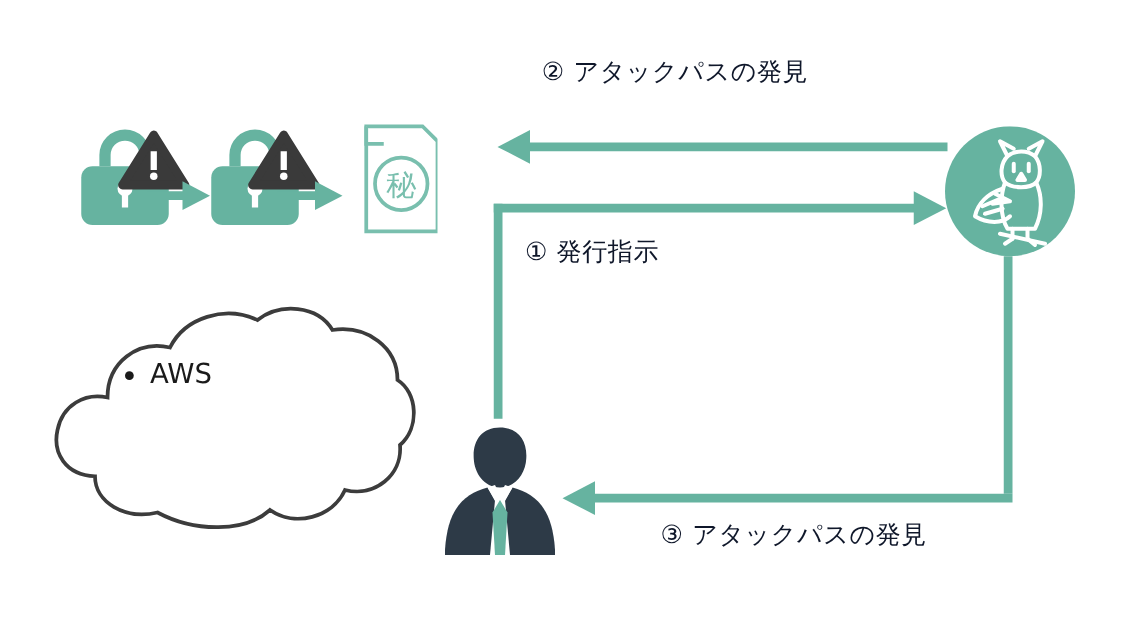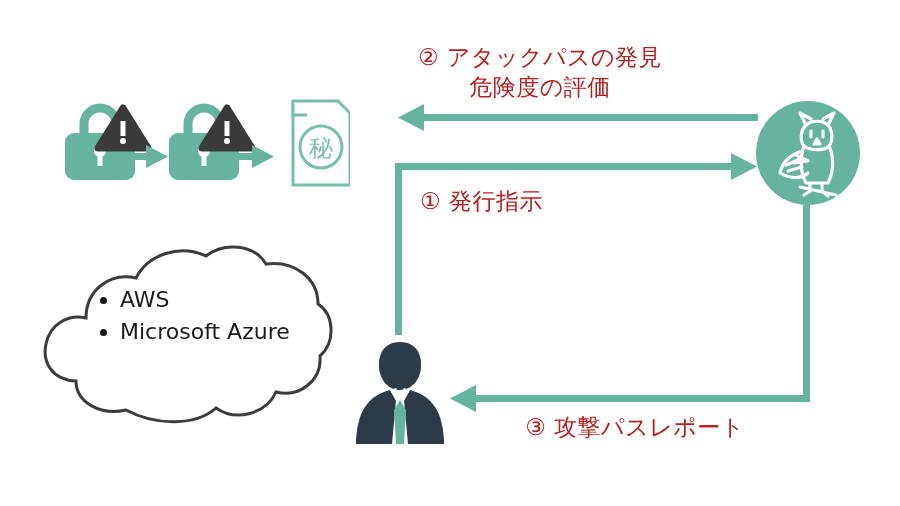--- a/index.html
+++ b/index.html
@@ -14,22 +14,22 @@
     position: relative;
     width: 900px;
     height: 506px;
     background: #ffffff;
     overflow: hidden;
   }
   .abs { position: absolute; }
 
   
   .label {
-    color: #b91c1c;
-    font-size: 23px;
+    color: #0f172a;
+    font-size: 20px;
     line-height: 30px;
     letter-spacing: 0.5px;
     white-space: nowrap;
     font-family: "DejaVu Sans", "Liberation Sans", sans-serif;
   }
   #label-step2 {
     left: 0; top: 42px;
     width: 900px;
     text-align: center;
     padding-left: 180px;
@@ -48,20 +48,21 @@
   }
 
   
   .cloud-list {
     position: absolute;
     left: 100px;
     top: 284px;
     margin: 0;
     padding: 0;
     list-style: none;
+    text-align: right;
   }
   .cloud-list li {
     font-size: 22px;
     line-height: 32px;
     color: #1a1a1a;
     position: relative;
     padding-left: 20px;
     white-space: nowrap;
     font-family: "DejaVu Sans", "Liberation Sans", sans-serif;
   }
@@ -157,21 +158,20 @@
              C 186 4 216 6 228 26
              C 256 22 280 40 280 66
              C 296 76 298 104 282 118
              C 284 142 262 160 238 154
              C 228 176 198 184 178 170
              C 158 188 118 188 88 172 Z" fill="#ffffff" stroke="#3c3c3c" stroke-width="3"></path>
   </svg>
 
   <ul class="cloud-list">
     <li>AWS</li>
-    <li>Microsoft Azure</li>
   </ul>
 
   <svg class="abs" style="left:756px; top:101px;" width="104" height="104" viewBox="0 0 104 104">
     <circle cx="52" cy="52" r="52" fill="#66b3a0"></circle>
     <g fill="none" stroke="#ffffff" stroke-width="3.2" stroke-linejoin="round" stroke-linecap="round">
 
       <path d="M50 24 L44 12 L55 18"></path>
       <path d="M72 24 L78 12 L67 18"></path>
       <path d="M50 24 C 44 30 44 40 48 45 C 54 50 68 50 73 45 C 77 40 77 30 72 24 C 66 19 56 19 50 24 Z"></path>
 
@@ -203,20 +203,19 @@
 
     <path d="M58 52 C 76 57 90 68 92 102 L 92 106 L 56 106 L 52 62 Z" fill="#2d3a47"></path>
 
     <path d="M38 52 L48 70 L58 52 L52 50 L48 58 L44 50 Z" fill="#ffffff"></path>
 
     <path d="M48 62 L42 72 L44 106 L52 106 L54 72 Z" fill="#66b3a0"></path>
   </svg>
 
   <div class="abs label" id="label-step2">
     <span class="line">② アタックパスの発見</span>
-    <span class="line">危険度の評価</span>
   </div>
 
   <div class="abs label" id="label-step1">① 発行指示</div>
 
-  <div class="abs label" id="label-step3">③ 攻撃パスレポート</div>
+  <div class="abs label" id="label-step3">③ アタックパスの発見</div>
 
 </div>
 
 </body></html>

